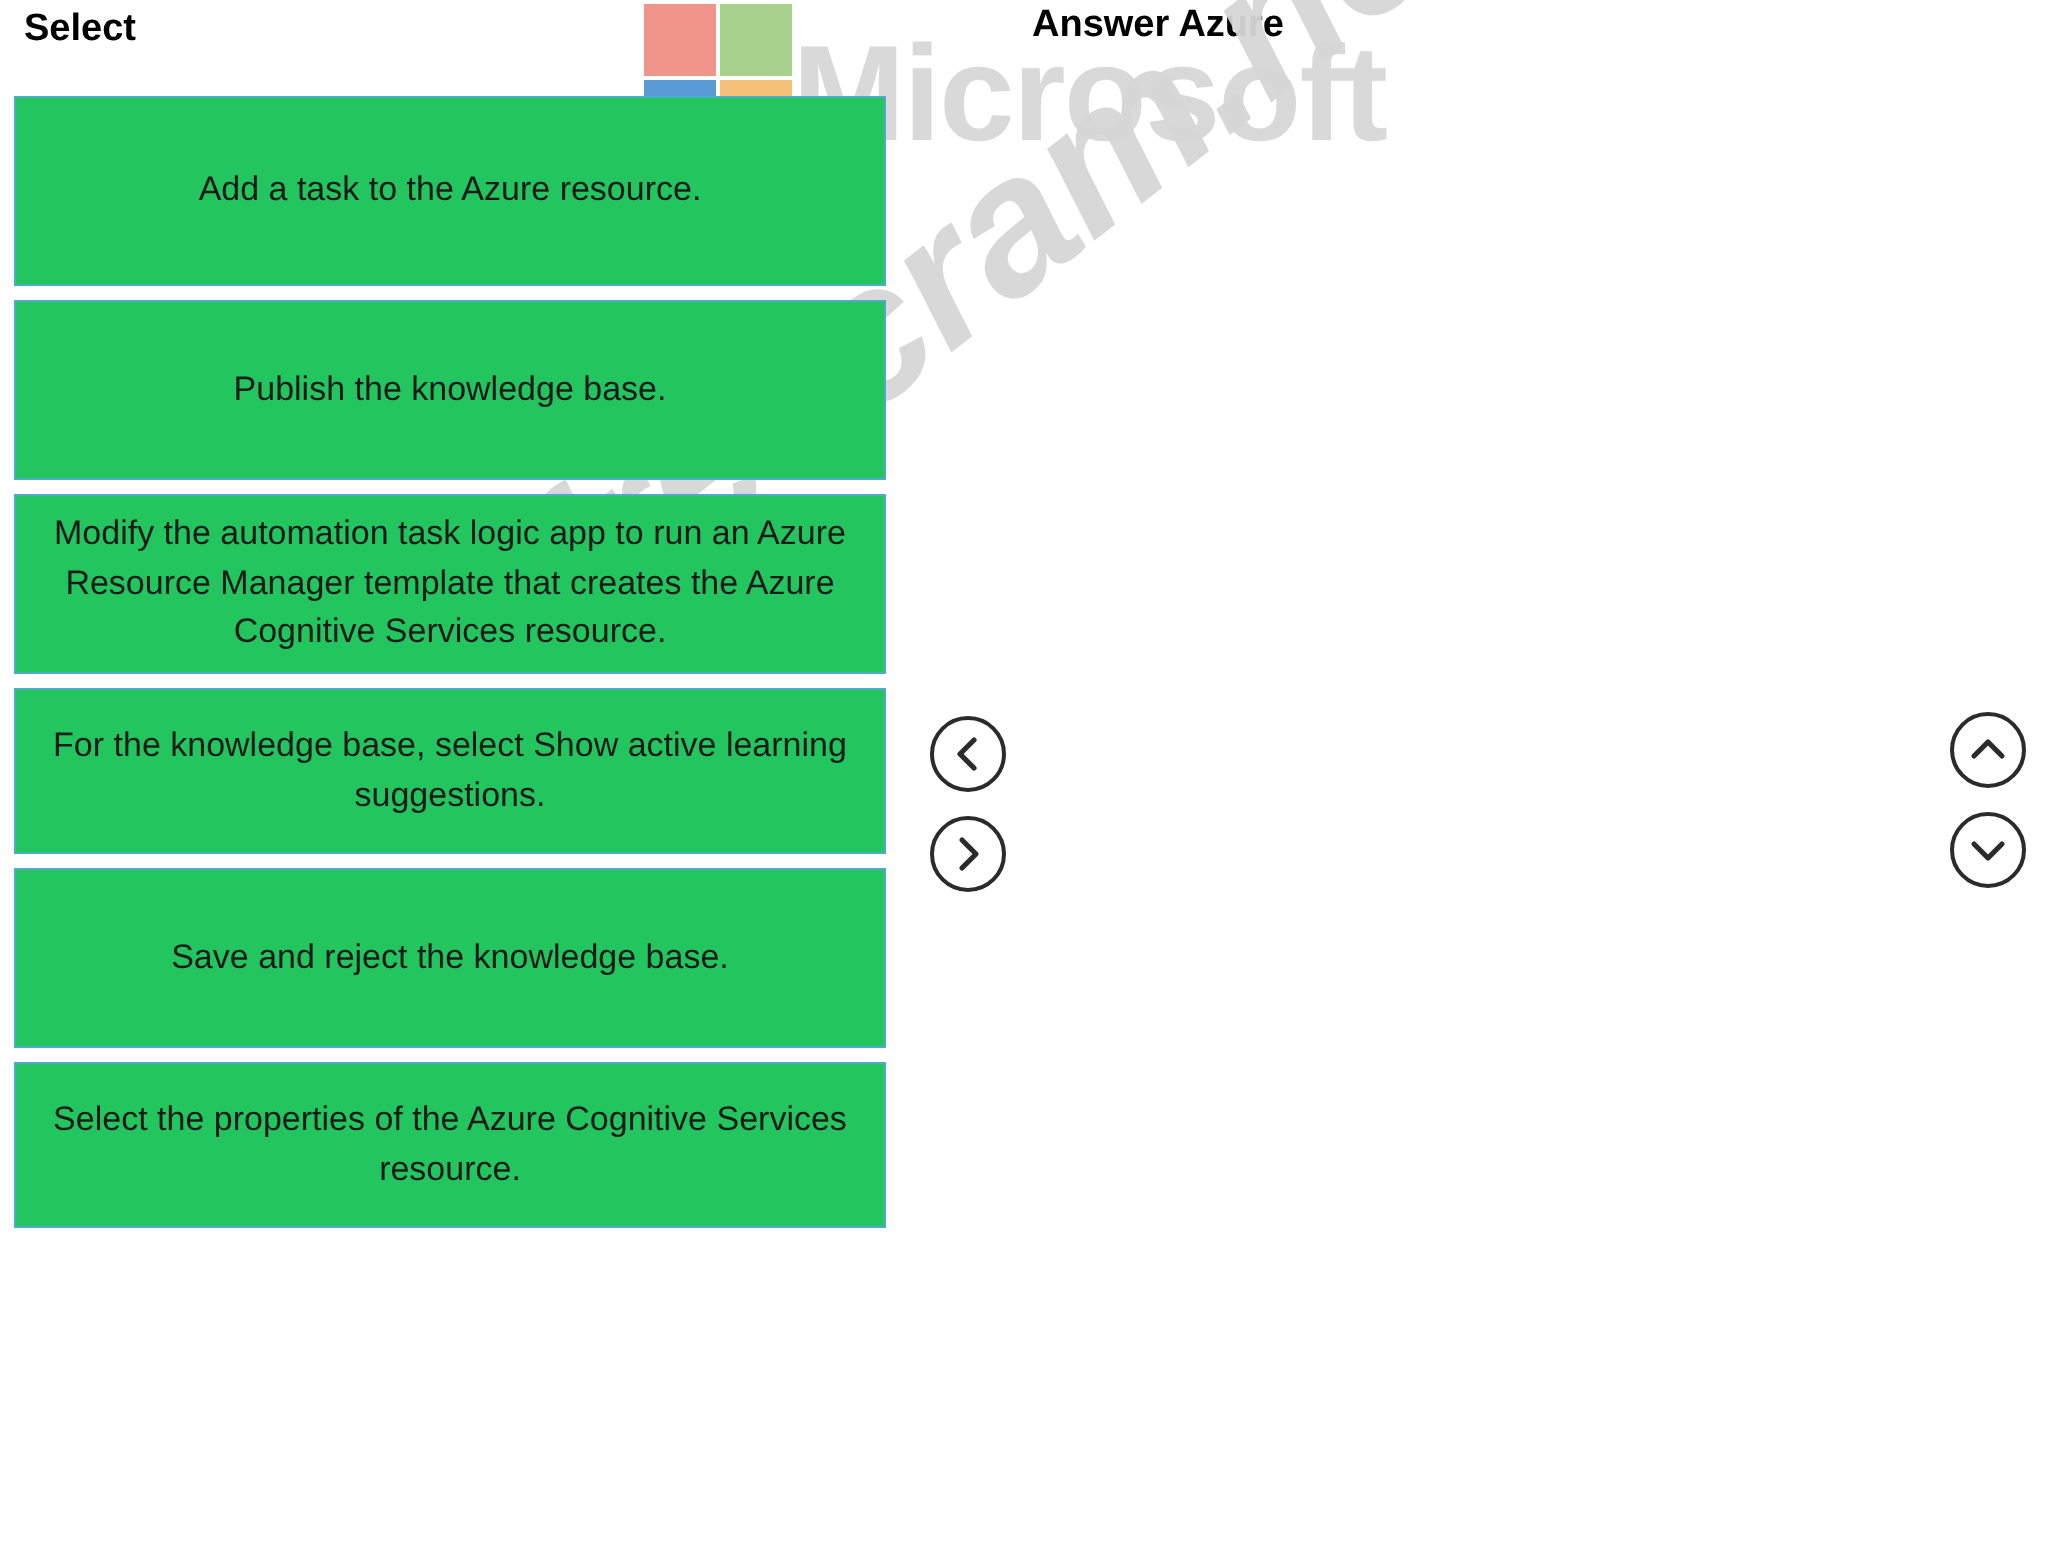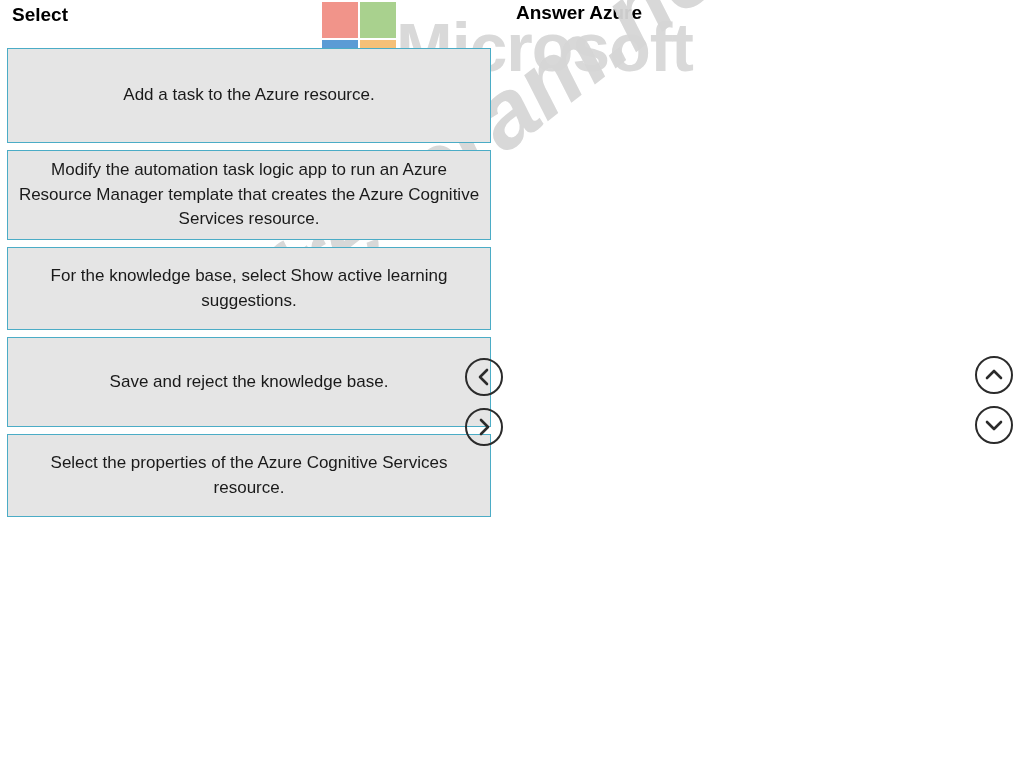--- a/index.html
+++ b/index.html
@@ -79,23 +79,23 @@
 
   
   #actions-list {
     position: absolute;
     left: 7px;
     top: 48px;
     width: 450px;
   }
   .action-box {
     box-sizing: border-box;
-    width: 484px;
+    width: 436px;
     border: 1px solid #4bacc6;
-    background: #e5e5e5;
+    background: #22c55e;
     margin-bottom: 7px;
     display: flex;
     align-items: center;
     justify-content: center;
     text-align: center;
     font-size: 17px;
     color: #1a1a1a;
     line-height: 1.45;
     padding: 4px 6px;
   }
@@ -144,20 +144,21 @@
     <span class="ms-sq-tr"></span>
     <span class="ms-sq-bl"></span>
     <span class="ms-sq-br"></span>
   </div>
   <div class="ms-word">Microsoft</div>
 
   <div class="watermark">freecram.net</div>
 
   <div id="actions-list">
     <div class="action-box h95">Add a task to the Azure resource.</div>
+    <div class="action-box h90">Publish the knowledge base.</div>
     <div class="action-box h90">Modify the automation task logic app to run an Azure Resource Manager template that creates the Azure Cognitive Services resource.</div>
     <div class="action-box h83">For the knowledge base, select Show active learning suggestions.</div>
     <div class="action-box h90">Save and reject the knowledge base.</div>
     <div class="action-box h83">Select the properties of the Azure Cognitive Services resource.</div>
   </div>
 
   <div id="answer-area"></div>
 
   <div class="circle-btn" id="move-left-button">
     <svg width="20" height="20" viewBox="0 0 20 20">

